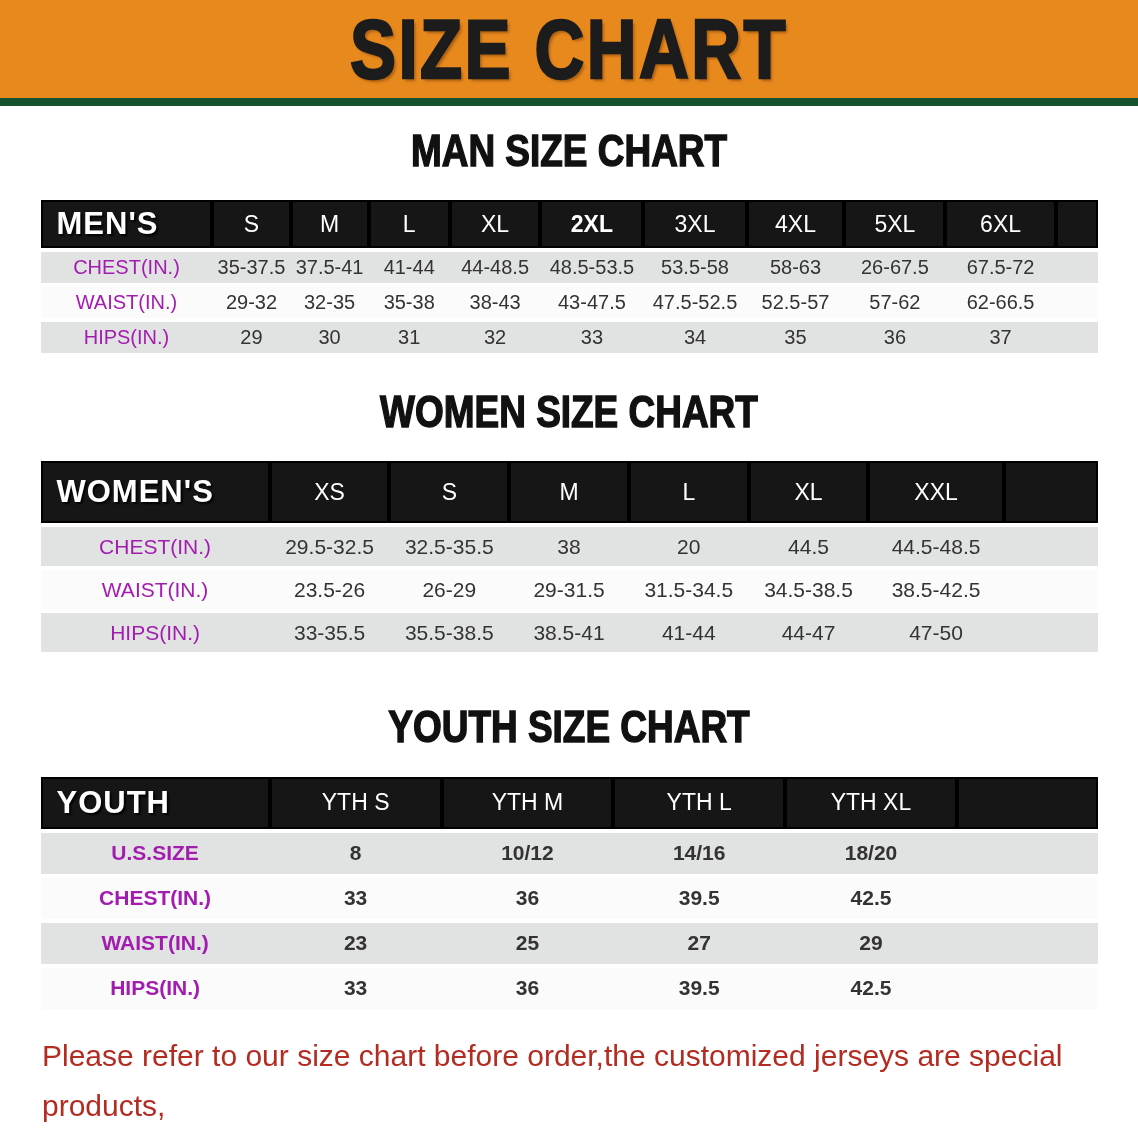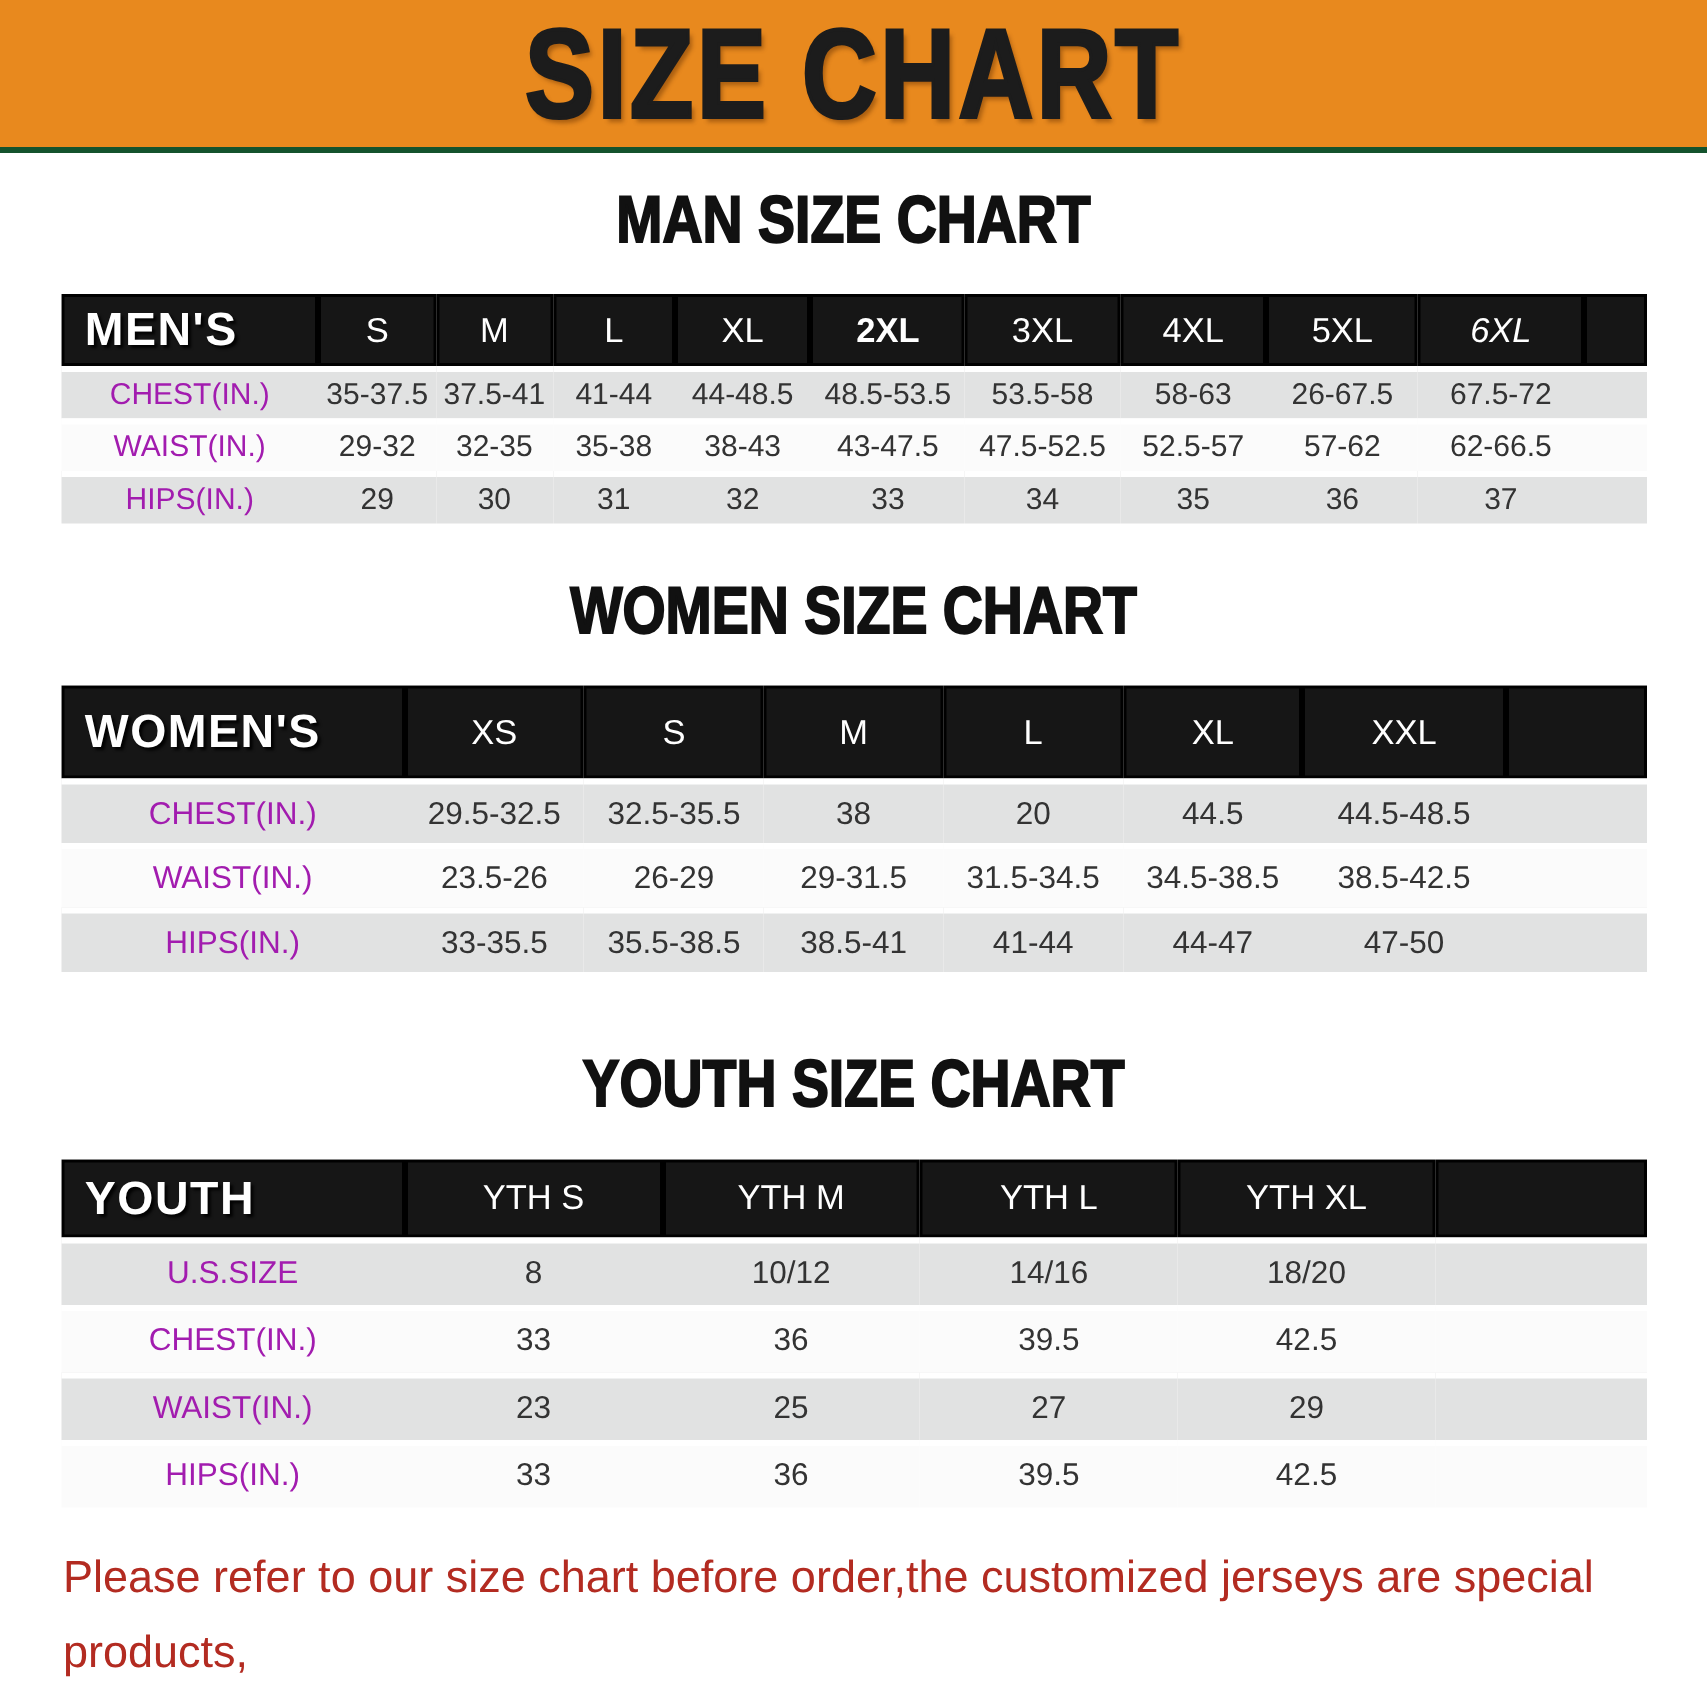--- a/index.html
+++ b/index.html
@@ -10,21 +10,21 @@
     margin: 0 auto;
     background: #ffffff;
     overflow: hidden;
     font-family: "Liberation Sans", sans-serif;
   }
 
   
   .banner {
     height: 98px;
     background: #E8891E;
-    border-bottom: 4px solid #14532d;
+    border-bottom: 8px solid #14532d;
     display: flex;
     align-items: center;
     justify-content: center;
   }
   .banner-title {
     margin: 0;
     font-size: 84px;
     line-height: 1;
     font-weight: 700;
     color: #1C1C1C;
@@ -95,36 +95,36 @@
   .t-mens tbody td { height: 31px; font-size: 20px; }
   .t-mens thead th:nth-child(1)  { width: 15%;  }
   .t-mens thead th:nth-child(2)  { width: 7.5%; }
   .t-mens thead th:nth-child(3)  { width: 7.5%; }
   .t-mens thead th:nth-child(4)  { width: 7.8%; }
   .t-mens thead th:nth-child(5)  { width: 8.7%; }
   .t-mens thead th:nth-child(6)  { width: 9.9%; font-weight: bold; }
   .t-mens thead th:nth-child(7)  { width: 9.9%; }
   .t-mens thead th:nth-child(8)  { width: 9.4%; }
   .t-mens thead th:nth-child(9)  { width: 9.7%; }
-  .t-mens thead th:nth-child(10) { width: 10.6%; font-style: italic; }
+  .t-mens thead th:nth-child(10) { width: 10.6%; }
   .t-mens thead th:nth-child(11) { width: 4%; }
 
   .t-womens thead th { height: 62px; }
   .t-womens tbody td { height: 39px; }
   .t-womens thead th:nth-child(1) { width: 20.5%; }
   .t-womens thead th:nth-child(2),
   .t-womens thead th:nth-child(3),
   .t-womens thead th:nth-child(4),
   .t-womens thead th:nth-child(5),
   .t-womens thead th:nth-child(6) { width: 11.5%; }
   .t-womens thead th:nth-child(7) { width: 13%; }
   .t-womens thead th:nth-child(8) { width: 9%; }
 
   .t-youth thead th { height: 52px; }
-  .t-youth tbody td { height: 41px; }
+  .t-youth tbody td { height: 41px; font-weight: bold; }
   .t-youth thead th:nth-child(1) { width: 20.5%; }
   .t-youth thead th:nth-child(2),
   .t-youth thead th:nth-child(3),
   .t-youth thead th:nth-child(4),
   .t-youth thead th:nth-child(5) { width: 16.5%; }
   .t-youth thead th:nth-child(6) { width: 13.5%; }
 
   
   .footer {
     margin: 22px 0 0 42px;

